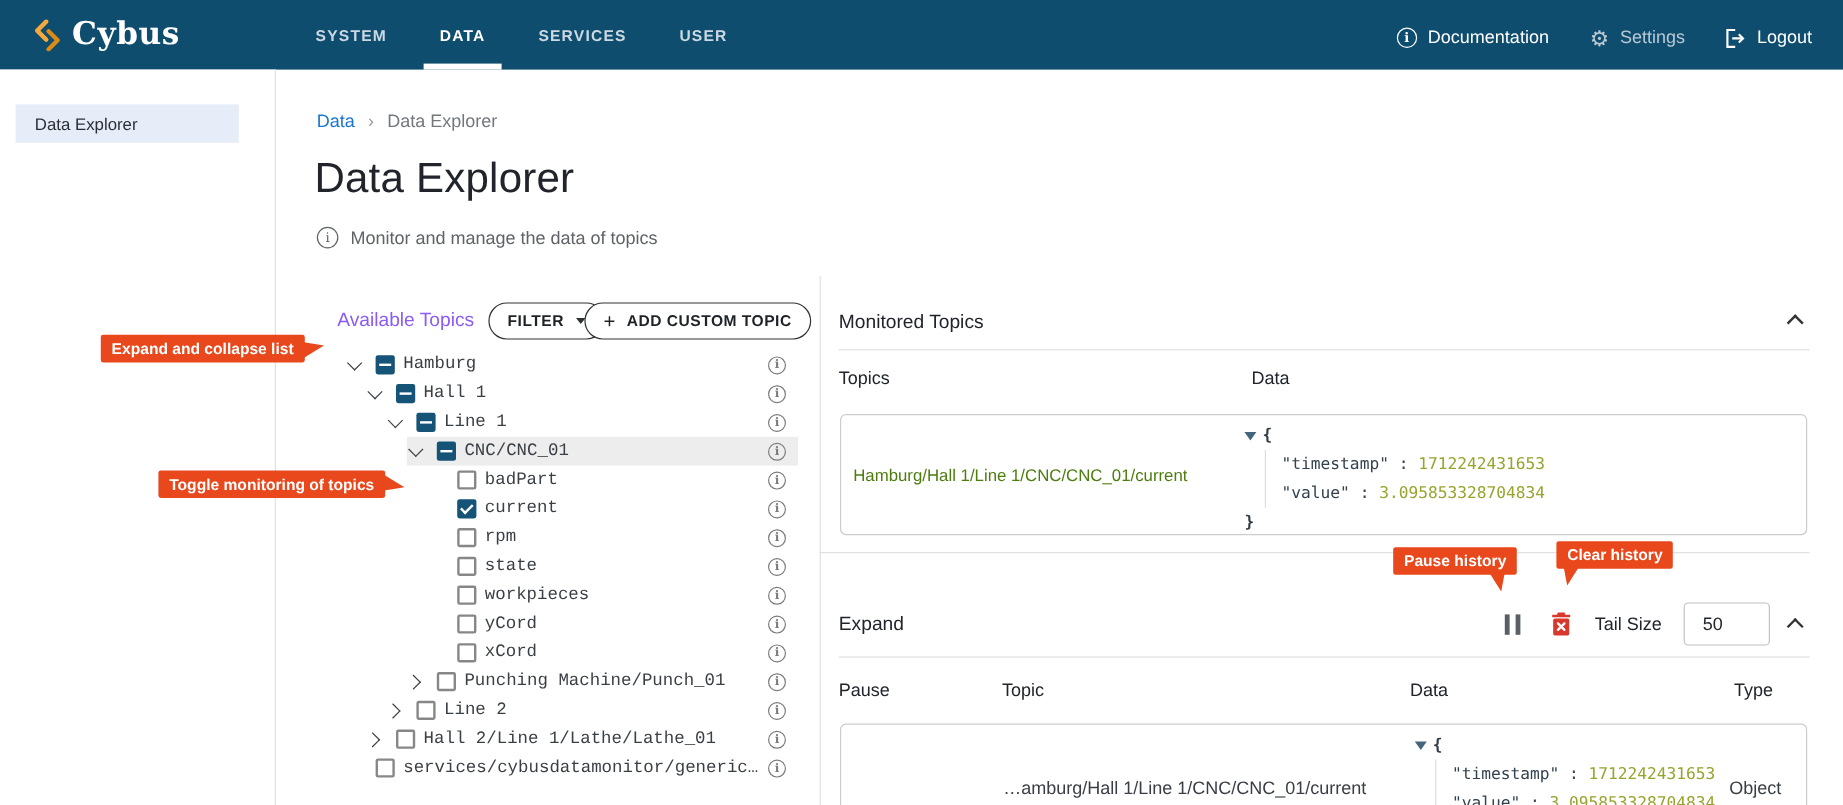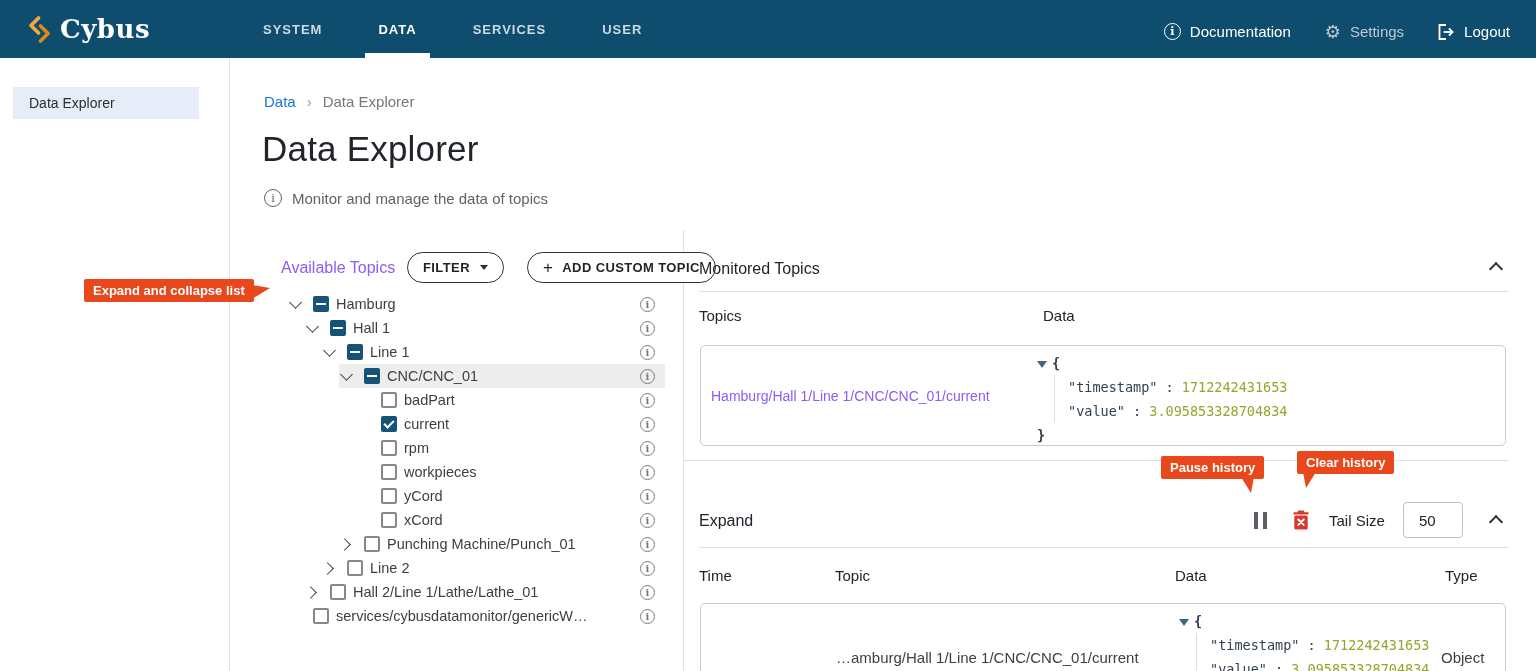--- a/index.html
+++ b/index.html
@@ -5,21 +5,21 @@
   * { margin:0; padding:0; box-sizing:border-box; }
   html,body { background:#fff; }
   #page {
     position:relative; width:1536px; height:671px; overflow:hidden;
     font-family:"Liberation Sans", sans-serif; background:#fff; color:#202531;
   }
   
   #header { position:absolute; left:0; top:0; width:1536px; height:58px; background:#0f4d6f; }
   #logo { position:absolute; left:28px; top:0; height:58px; display:flex; align-items:center; gap:9px; }
   #logo .brand { color:#fff; font-family:"DejaVu Serif", serif; font-size:26px; font-weight:600; letter-spacing:0.5px; }
-  #nav { position:absolute; left:263px; top:0; height:58px; display:flex; gap:56px; }
+  #nav { position:absolute; left:263px; top:0; height:58px; display:flex; gap:44px; }
   .nav-item { position:relative; height:58px; display:flex; align-items:center; color:#ccd9e3;
     font-size:13px; font-weight:700; letter-spacing:1px; cursor:pointer; }
   .nav-item.active { color:#fff; }
   .nav-item.active::after { content:""; position:absolute; left:-13px; right:-13px; bottom:0; height:5px; background:#fff; }
   #header-actions { position:absolute; right:26px; top:0; height:63px; display:flex; align-items:center; gap:34px; }
   .h-action { display:flex; align-items:center; gap:9px; color:#fff; font-size:15px; cursor:pointer; }
   .h-action.dim { color:#b9c9d5; }
   .circle-i { width:17px; height:17px; border:1.6px solid #fff; border-radius:50%; position:relative; flex:none; }
   .circle-i::after { content:"i"; position:absolute; left:0; right:0; top:0; bottom:0; display:flex; align-items:center; justify-content:center;
     color:#fff; font-size:11px; font-family:"DejaVu Serif", serif; font-weight:700; }
@@ -42,26 +42,26 @@
   
   #vdivider { position:absolute; left:683px; top:230px; width:1px; height:441px; background:#e0e0e0; }
   .hdiv { position:absolute; height:1px; background:#e0e0e0; }
   
   #avail-heading { position:absolute; left:281px; top:259px; font-size:16px; color:#8b5cf6; }
   .btn-outline { position:absolute; top:252px; height:31px; border:1px solid #2e3236; border-radius:16px; background:#fff;
     display:inline-flex; align-items:center; padding:0 15px; font-size:13px; font-weight:700; letter-spacing:0.4px; color:#1f2327; cursor:pointer; }
   #filter-btn { left:407px; }
   .caret-down { width:0; height:0; border-left:4.5px solid transparent; border-right:4.5px solid transparent;
     border-top:5.5px solid #2e3236; margin-left:10px; }
-  #add-btn { left:527px; }
+  #add-btn { left:487px; }
   .plus { font-size:17px; font-weight:500; margin-right:9px; line-height:1; }
   .plus::before { content:"+"; }
   
   #tree { position:absolute; left:288px; top:292px; width:377px; }
-  .trow { display:flex; height:24px; }
+  .trow { display:flex; height:24px;font-family:Liberation Mono, monospace; }
   .trow-body { flex:1; display:flex; align-items:center; height:100%; min-width:0; }
   .trow-body.sel { background:#ededed; }
   .chev-slot { width:25px; display:flex; align-items:center; justify-content:flex-start; padding-left:3px; flex:none; }
   .chev { display:inline-block; cursor:pointer; }
   .chev-down { width:9px; height:9px; border-left:1.8px solid #3c4043; border-bottom:1.8px solid #3c4043; transform:rotate(-45deg); margin-top:-4px; }
   .chev-right { width:9px; height:9px; border-top:1.8px solid #3c4043; border-right:1.8px solid #3c4043; transform:rotate(45deg); margin-left:-2px; }
   .cb { width:16px; height:16px; border-radius:2px; position:relative; flex:none; cursor:pointer; }
   .cb-unchecked { background:#fff; border:2px solid #878787; }
   .cb-indeterminate { background:#155377; }
   .cb-indeterminate::after { content:""; position:absolute; left:3px; right:3px; top:7px; height:2px; background:#fff; }
@@ -74,21 +74,21 @@
   .info::after { content:"i"; position:absolute; inset:0; display:flex; align-items:center; justify-content:center;
     font-size:10px; font-weight:700; font-family:"DejaVu Serif", serif; color:#7c7c7c; }
   
   .sec-heading { position:absolute; font-size:16px; color:#21242b; }
   .chev-up { position:absolute; width:10px; height:10px; border-left:2.4px solid #2f3337; border-top:2.4px solid #2f3337;
     transform:rotate(45deg); cursor:pointer; }
   .col-header { position:absolute; font-size:15px; color:#21242b; }
   
   .card { position:absolute; left:700px; width:806px; border:1px solid #cccccc; border-radius:5px; background:#fff; }
   #mon-card { top:345px; height:101px; }
-  #mon-topic { position:absolute; left:10px; top:0; bottom:0; display:flex; align-items:center; font-size:14px; color:#8b5cf6; }
+  #mon-topic { position:absolute; left:10px; top:0; bottom:0; display:flex; align-items:center; font-size:14px; color:#4d7c0f; }
   #hist-card { top:603px; height:118px; }
   #hist-time { position:absolute; left:10px; top:47px; font-size:12px; color:#3a3f45;margin-top:25px; }
   #hist-topic { position:absolute; left:135px; top:45px; font-size:15px; color:#3a3f45; white-space:nowrap; }
   #hist-type { position:absolute; left:740px; top:45px; font-size:15px; color:#3a3f45; }
   
   .json-view { position:absolute; font-family:"DejaVu Sans Mono", monospace; font-size:13.5px; color:#333c47; }
   #mon-json { left:336px; top:5px; }
   #hist-json { left:478px; top:5px; }
   .jline { height:24px; line-height:24px; white-space:nowrap; }
   .jcaret { display:inline-block; width:0; height:0; border-left:5px solid transparent; border-right:5px solid transparent;
@@ -96,21 +96,21 @@
   .jbrace { font-weight:700; color:#333c47; }
   .jbody { margin-left:17px; border-left:1px solid #dadfe3; padding-left:13px; }
   .jkey { color:#32424e; }
   .jsep { color:#32424e; }
   .jval { color:#98a42d; }
   
   #pause-icon { position:absolute; left:1254px; top:512px; display:flex; gap:5px; cursor:pointer; }
   #pause-icon span { width:4px; height:17px; background:#5a5f64; }
   #trash-icon { position:absolute; left:1292px; top:510px; cursor:pointer; }
   #tail-label { position:absolute; left:1329px; top:512px; font-size:15px; color:#21242b; }
-  #tail-input { position:absolute; left:1403px; top:502px; width:60px; height:36px; border:1px solid #c2c2c2; border-radius:4px;
+  #tail-input { position:absolute; left:1403px; top:502px; width:72px; height:36px; border:1px solid #c2c2c2; border-radius:4px;
     font-size:15px; color:#21242b; padding-left:15px; font-family:"Liberation Sans", sans-serif; }
   
   .callout { position:absolute; height:23px; line-height:23px; padding:0 9px; background:#e8481c; color:#fff;
     font-size:13px; font-weight:700; border-radius:2px; z-index:10; white-space:nowrap; }
   .callout::after { content:""; position:absolute; width:0; height:0; }
   #co-expand { left:84px; top:279px; }
   #co-expand::after { right:-16px; top:6px; border-left:18px solid #e8481c; border-top:3px solid transparent; border-bottom:11px solid transparent; }
   #co-toggle { left:132px; top:392px; }
   #co-toggle::after { right:-16px; top:3px; border-left:18px solid #e8481c; border-top:11px solid transparent; border-bottom:3px solid transparent; }
   #co-pause { left:1161px; top:456px; }
@@ -252,20 +252,29 @@
           <span class="cb cb-unchecked"></span>
           <span class="tlabel">rpm</span>
           <span class="tspacer"></span>
           <span class="info"></span>
         </div>
       </div>
       <div class="trow" style="padding-left: 68px;">
         <div class="trow-body">
           <span class="chev-slot"></span>
           <span class="cb cb-unchecked"></span>
+          <span class="tlabel">state</span>
+          <span class="tspacer"></span>
+          <span class="info"></span>
+        </div>
+      </div>
+      <div class="trow" style="padding-left: 68px;">
+        <div class="trow-body">
+          <span class="chev-slot"></span>
+          <span class="cb cb-unchecked"></span>
           <span class="tlabel">workpieces</span>
           <span class="tspacer"></span>
           <span class="info"></span>
         </div>
       </div>
       <div class="trow" style="padding-left: 68px;">
         <div class="trow-body">
           <span class="chev-slot"></span>
           <span class="cb cb-unchecked"></span>
           <span class="tlabel">yCord</span>
@@ -354,34 +363,35 @@
     <svg width="18" height="20" viewBox="0 0 18 20">
       <path fill="#d9382c" d="M6.2 0.5h5.6l0.7 1.7h4v2.2H1.5V2.2h4z"></path>
       <rect fill="#d9382c" x="2.3" y="5.4" width="13.4" height="14.2" rx="1.5"></rect>
       <path stroke="#fff" stroke-width="1.9" stroke-linecap="round" d="M6.3 9.5l5.4 5.4M11.7 9.5l-5.4 5.4"></path>
     </svg>
   </div>
   <div id="tail-label">Tail Size</div>
   <input id="tail-input" type="text" value="50" style="">
   <div class="chev-up" style="left:1491px; top:517px;"></div>
   <div class="hdiv" style="left:699px; top:547px; width:809px;"></div>
-  <div class="col-header" style="left:699px; top:567px;">Time</div>
+  <div class="col-header" style="left:699px; top:567px;">Pause</div>
   <div class="col-header" style="left:835px; top:567px;">Topic</div>
   <div class="col-header" style="left:1175px; top:567px;">Data</div>
   <div class="col-header" style="left:1445px; top:567px;">Type</div>
   <div class="card" id="hist-card">
     <div id="hist-time">04/04/2024 16:53:51</div>
     <div id="hist-topic">…amburg/Hall 1/Line 1/CNC/CNC_01/current</div>
     <div class="json-view" id="hist-json">
         <div class="jline"><span class="jcaret"></span><span class="jbrace">{</span></div>
         <div class="jbody">
           <div class="jline"><span class="jkey">"timestamp"</span><span class="jsep"> : </span><span class="jval">1712242431653</span></div>
           <div class="jline"><span class="jkey">"value"</span><span class="jsep"> : </span><span class="jval">3.095853328704834</span></div>
         </div>
       </div>
     <div id="hist-type">Object</div>
   </div>
 
   <div class="callout" id="co-expand">Expand and collapse list</div>
+  <div class="callout" id="co-toggle">Toggle monitoring of topics</div>
   <div class="callout" id="co-pause">Pause history</div>
   <div class="callout" id="co-clear">Clear history</div>
 
 </div>
 
 </body></html>

